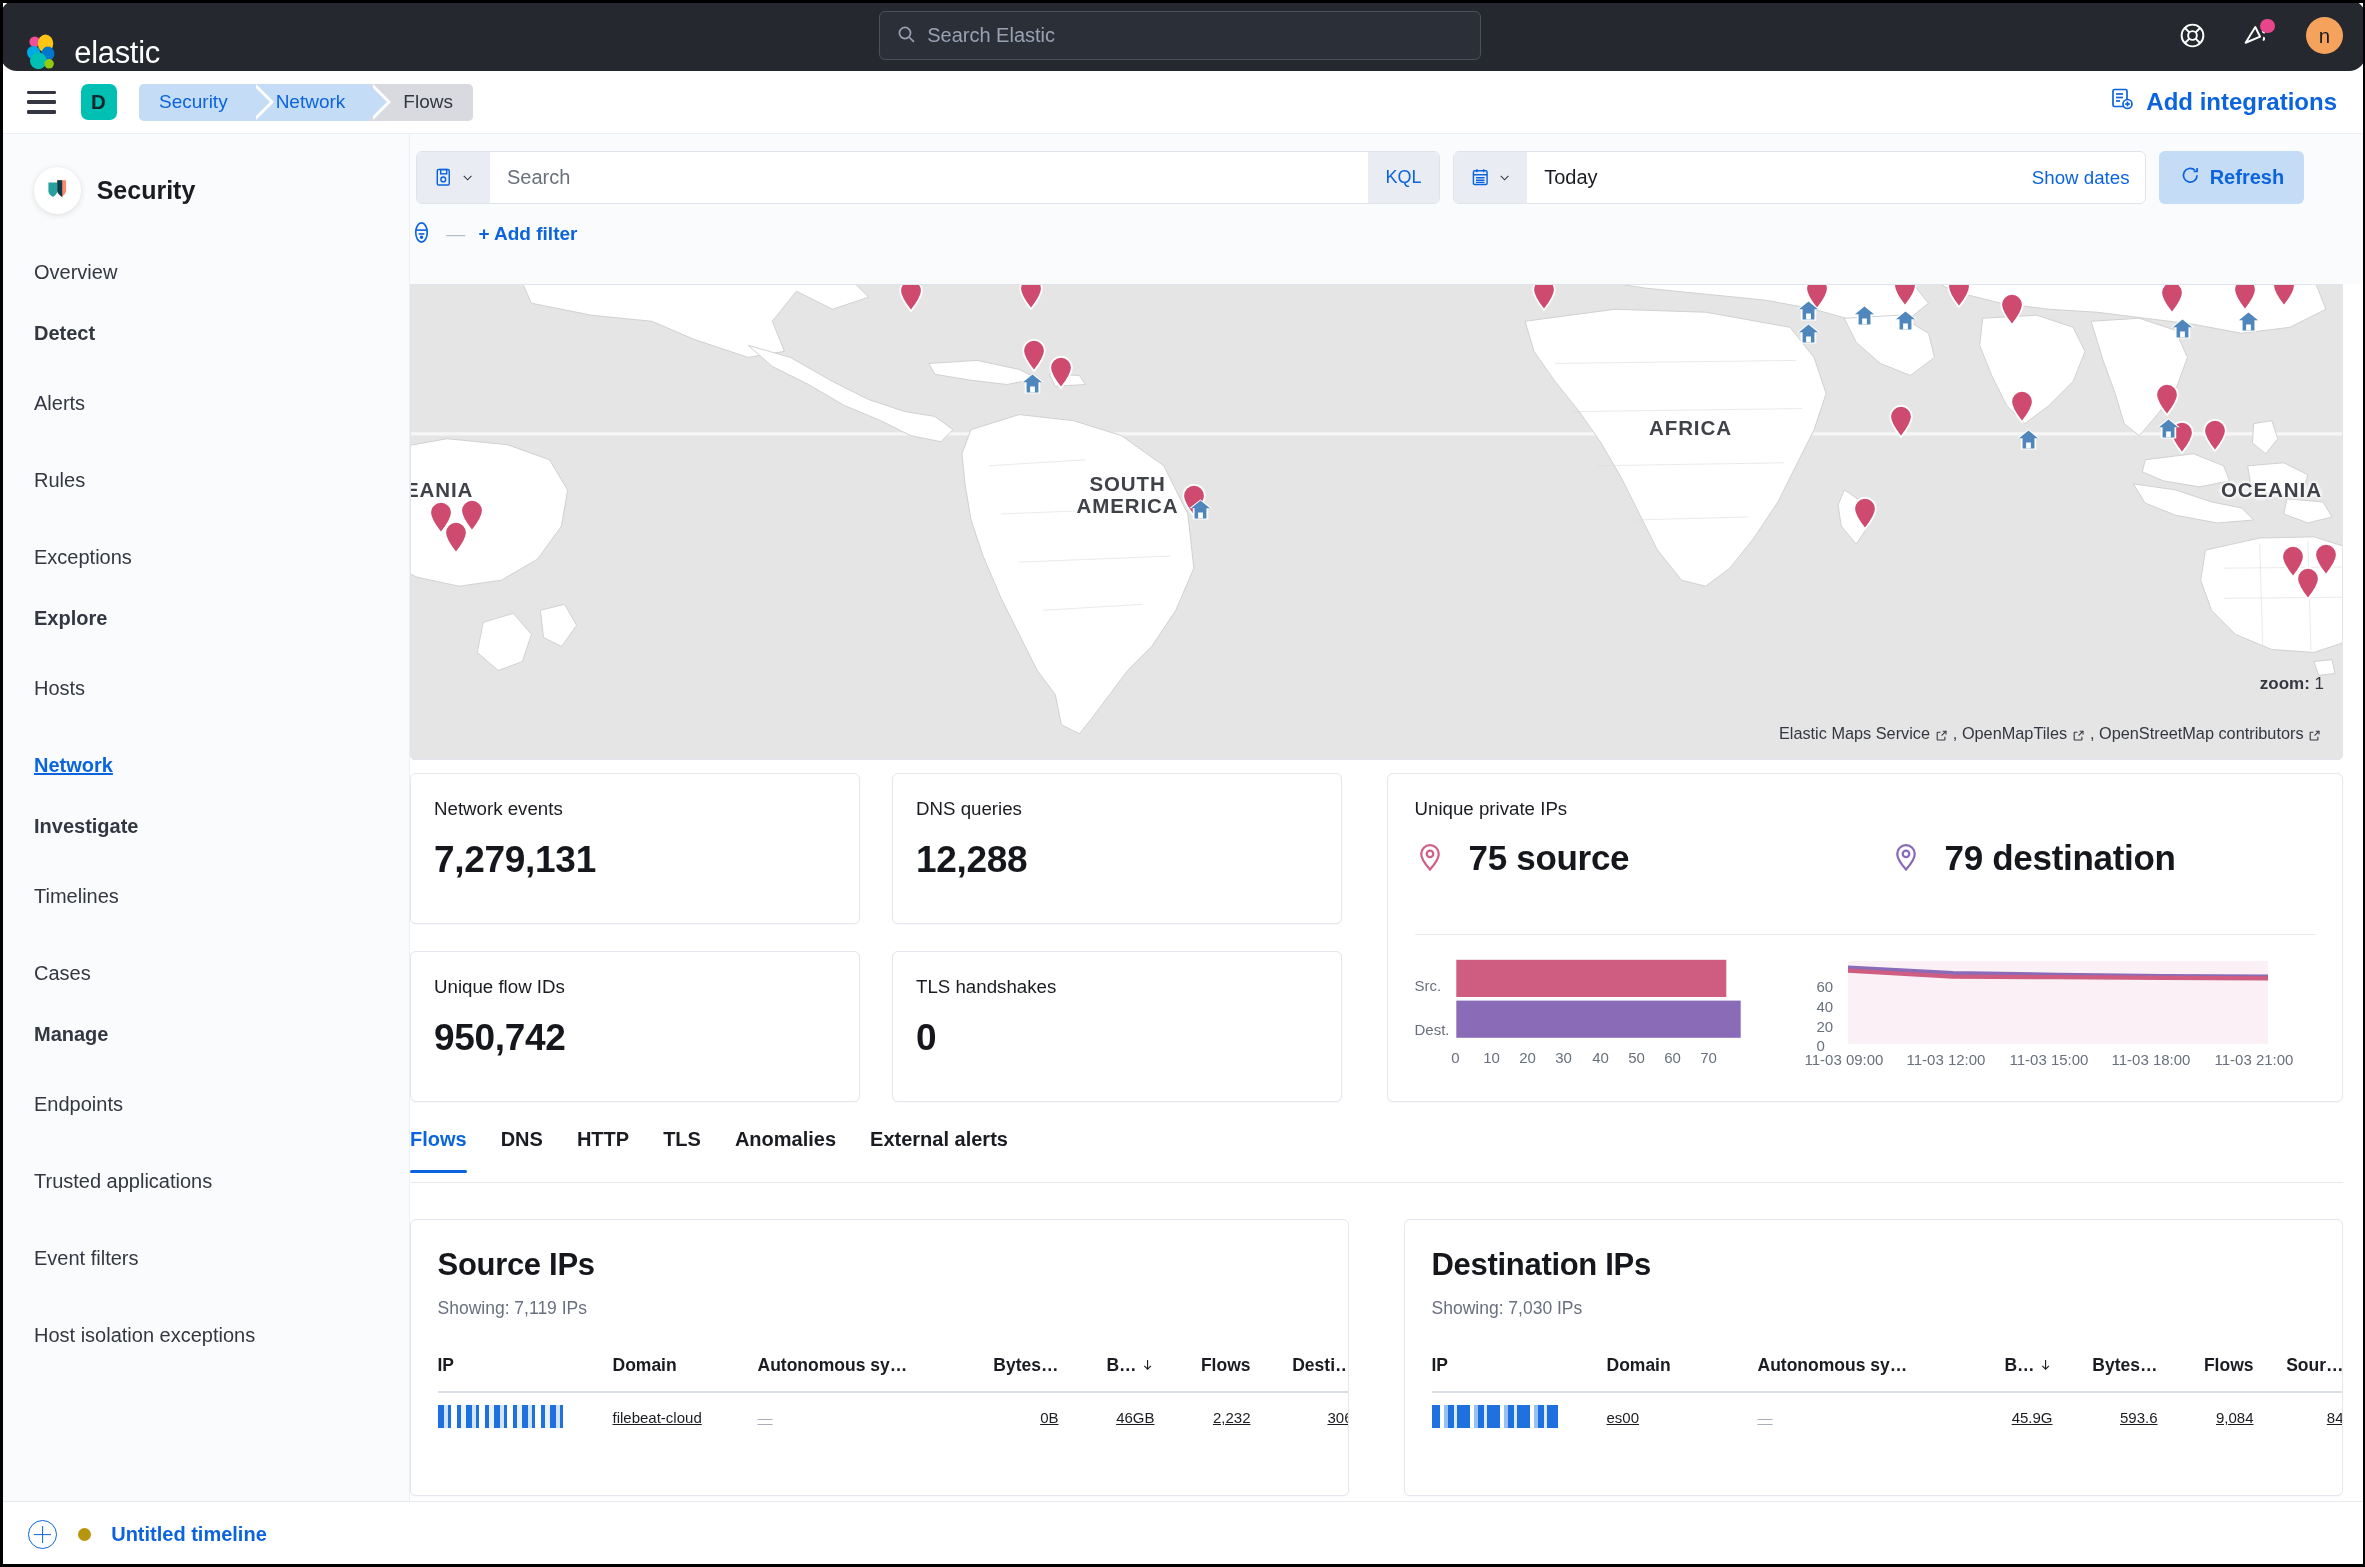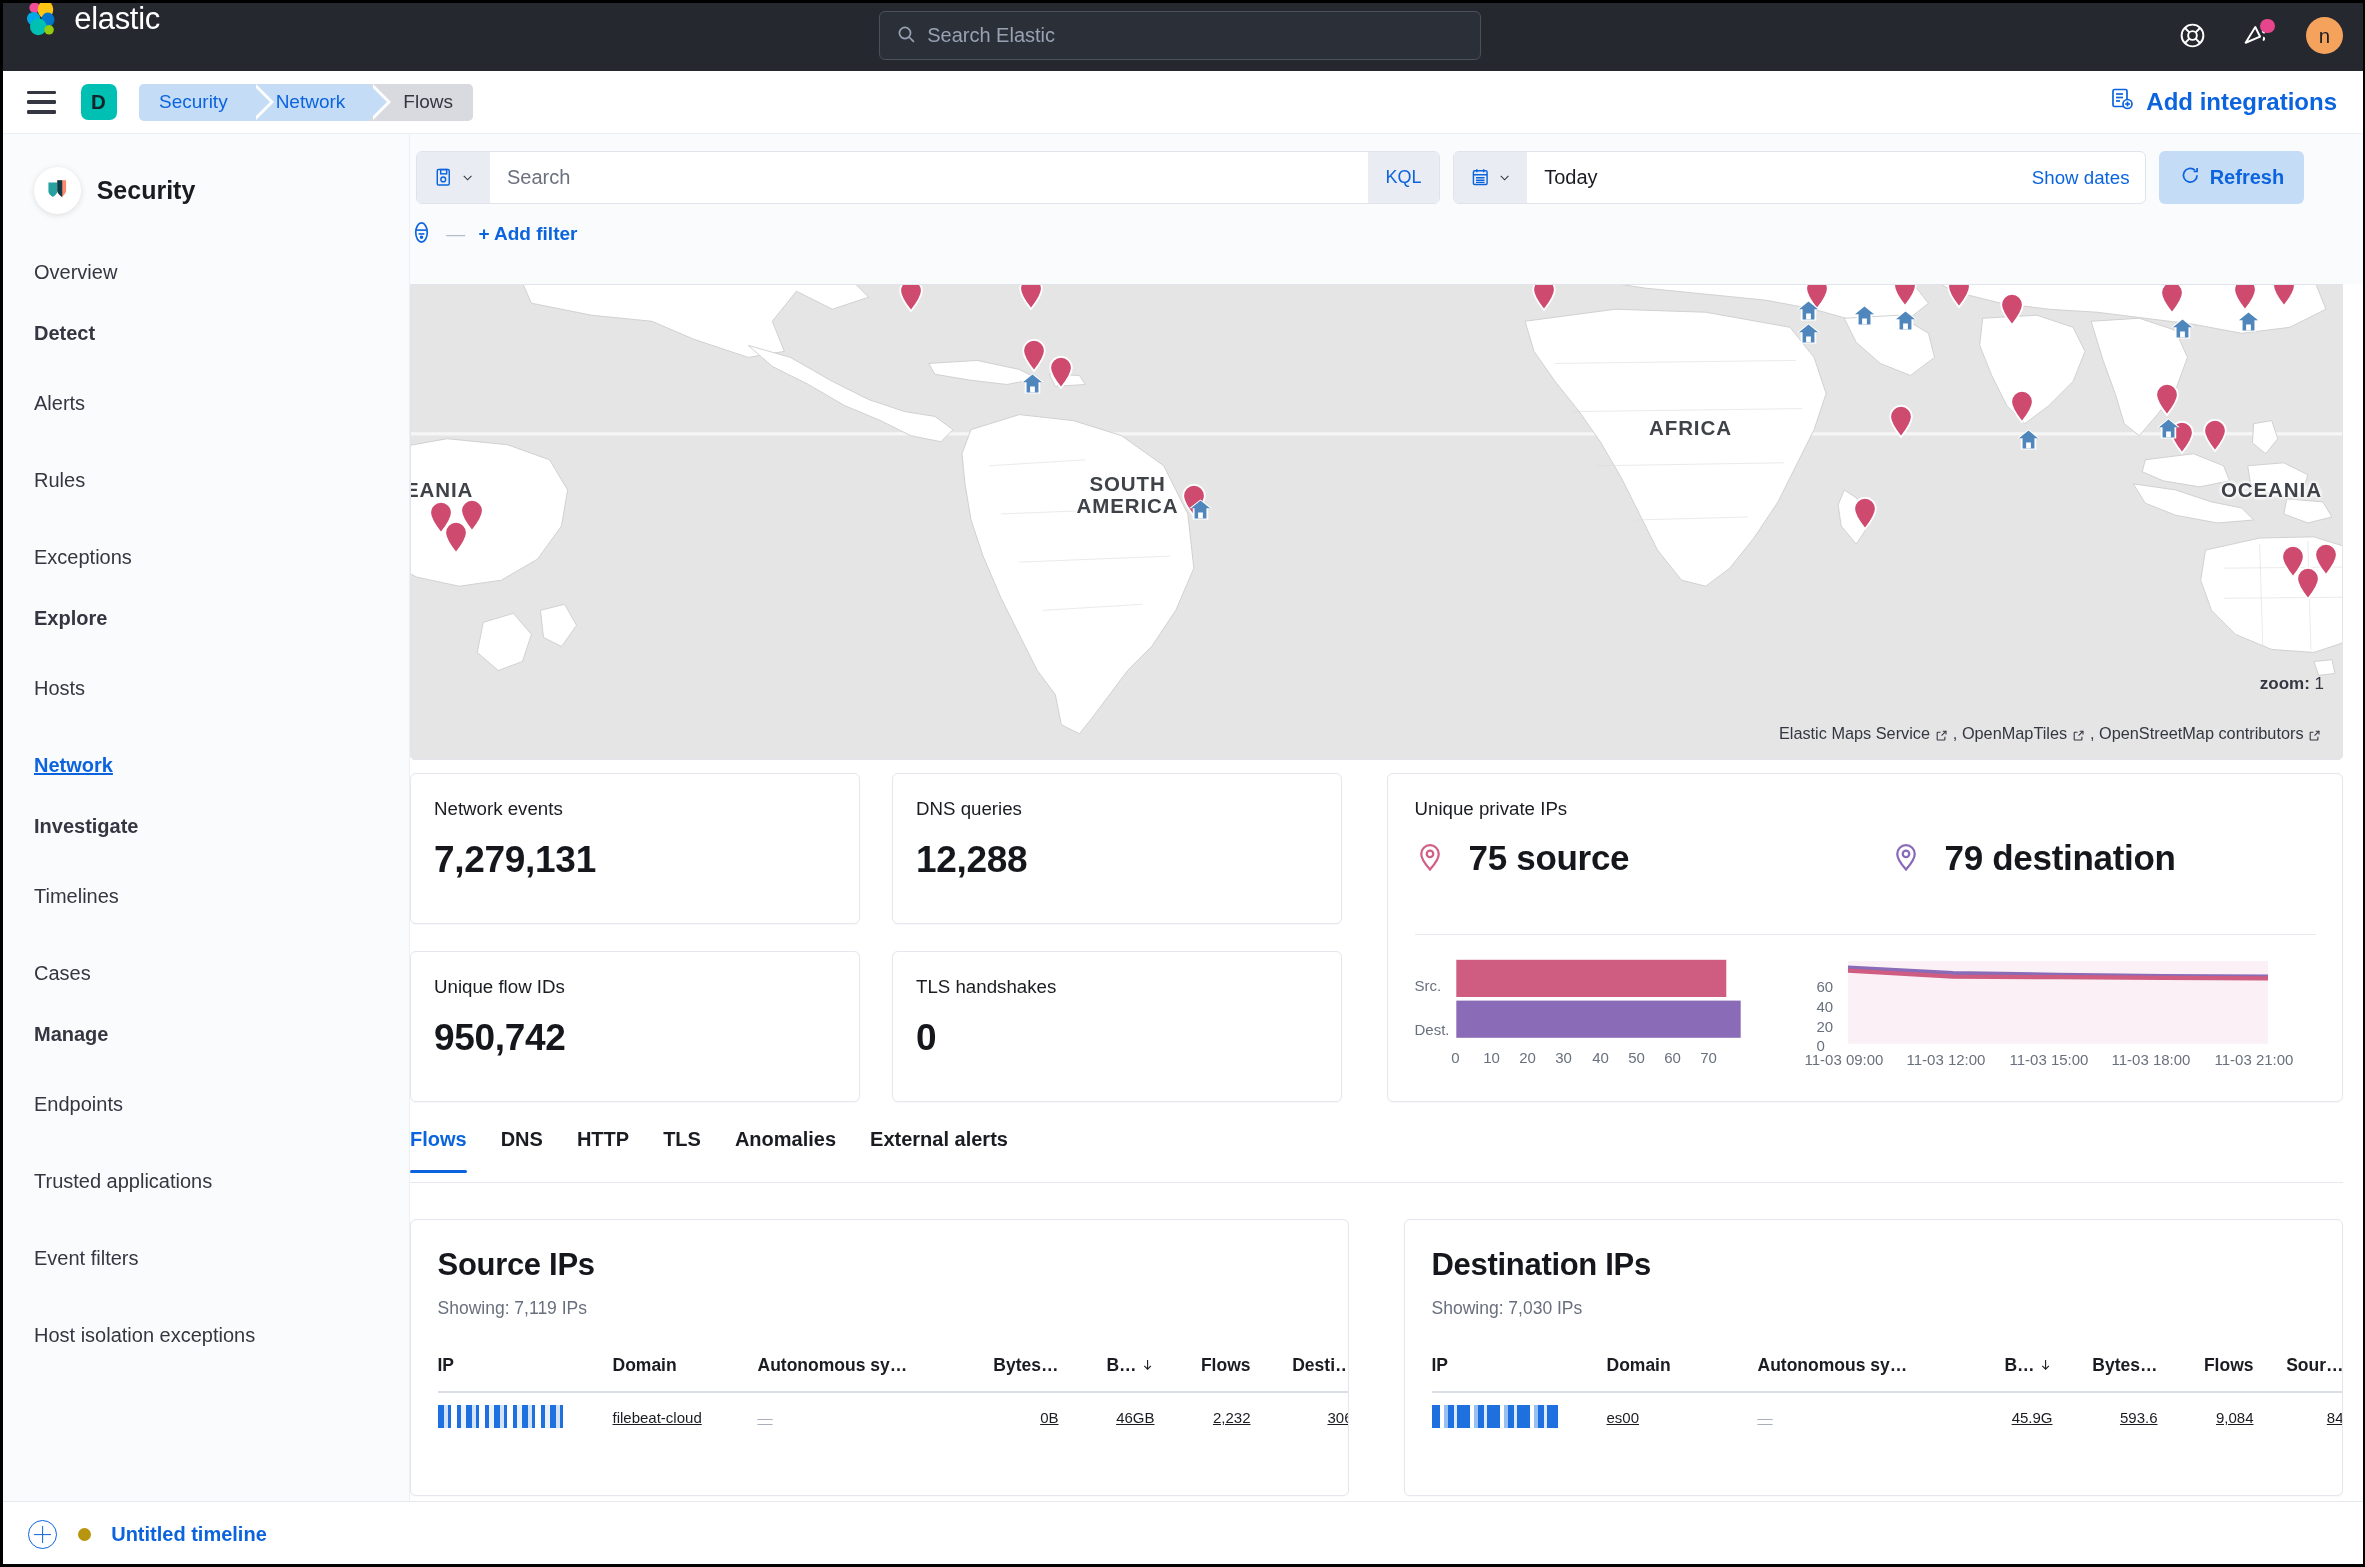--- a/index.html
+++ b/index.html
@@ -8,21 +8,21 @@
     width: 2366px; height: 1567px;
     font-family: "Liberation Sans", sans-serif;
     background: #ffffff;
     overflow: hidden;
   }
   body { position: relative; }
 
   
   .topbar {
     position: absolute; top: 0; left: 0; width: 2366px; height: 71px;
-    background: #25282f; display: flex; align-items: flex-start;
+    background: #25282f; display: flex; align-items: flex-end; border-radius: 17px;
   }
   .elastic-logo-wrap { display: flex; align-items: center; margin-left: 24px; gap: 13.2px; }
   .elastic-mark { width: 37px; height: 37px; position: relative; }
   .elastic-word {
     color: #ffffff; font-size: 31px; font-weight: 400; letter-spacing: -0.3px;
   }
   .global-search {
     position: absolute; left: 879px; top: 11px; width: 602px; height: 49px;
     background: #2b2f38; border: 1.2px solid #4b515c; border-radius: 6px;
     display: flex; align-items: center; padding: 0 15.7px; gap: 11px;

